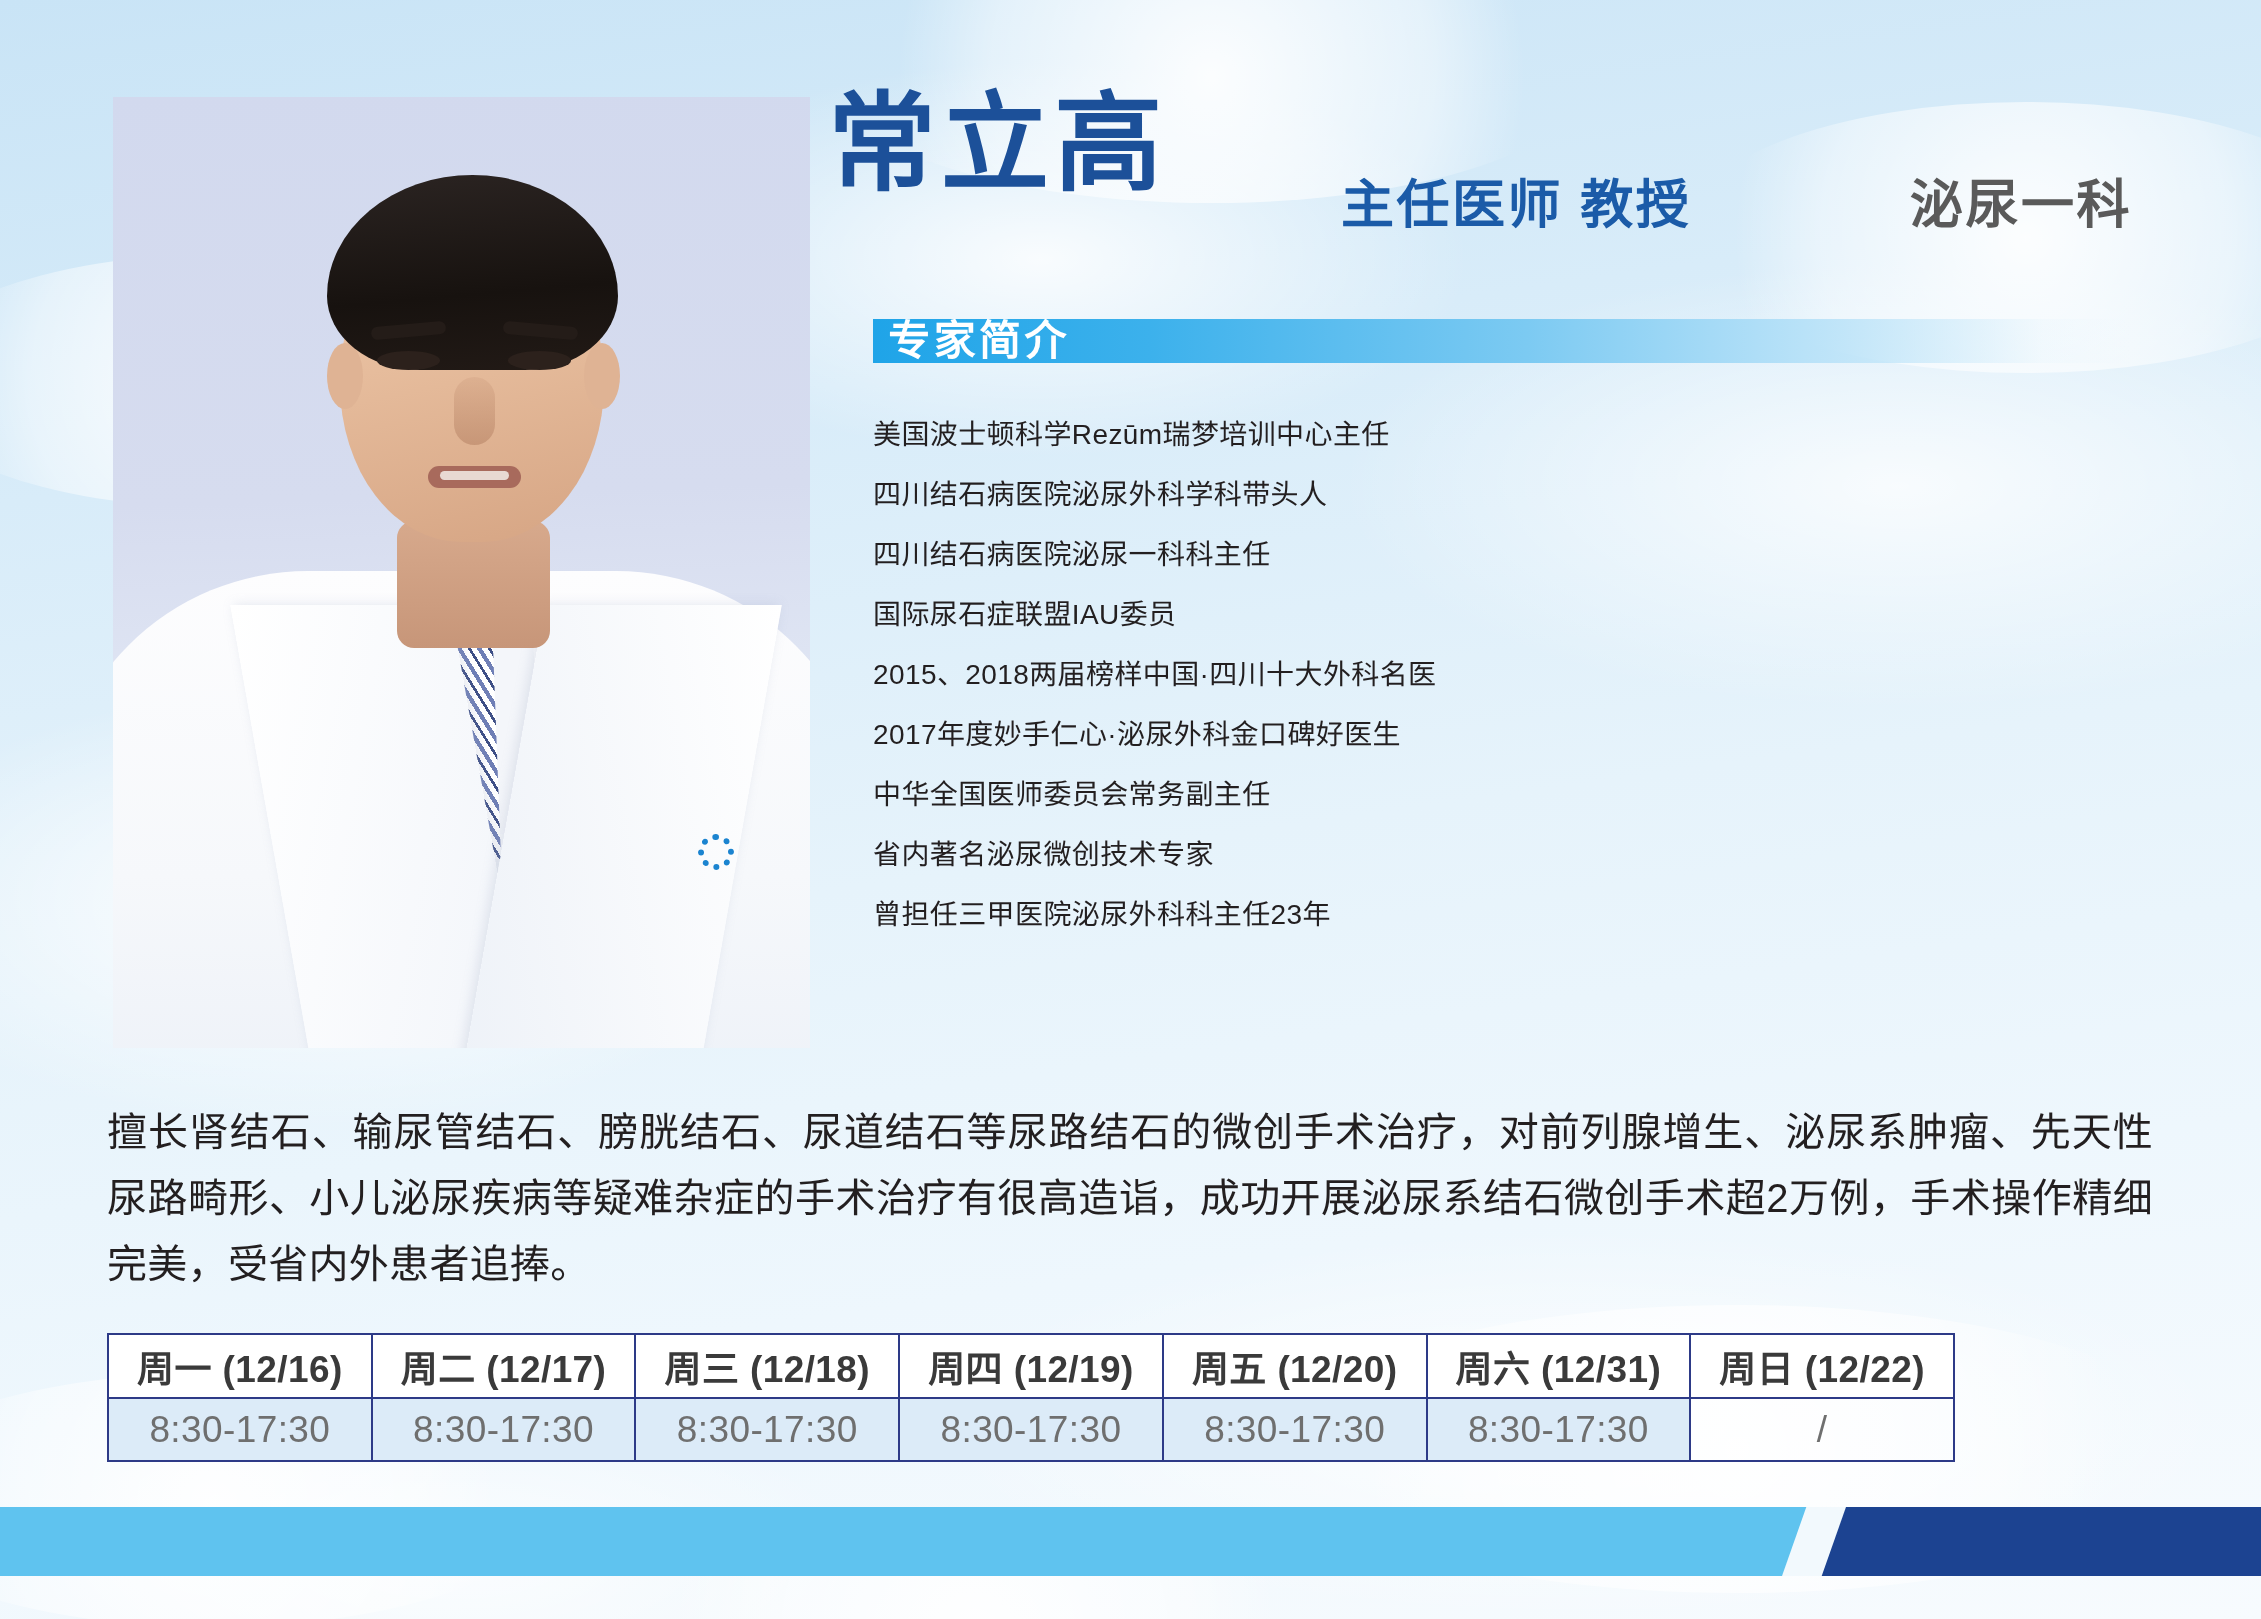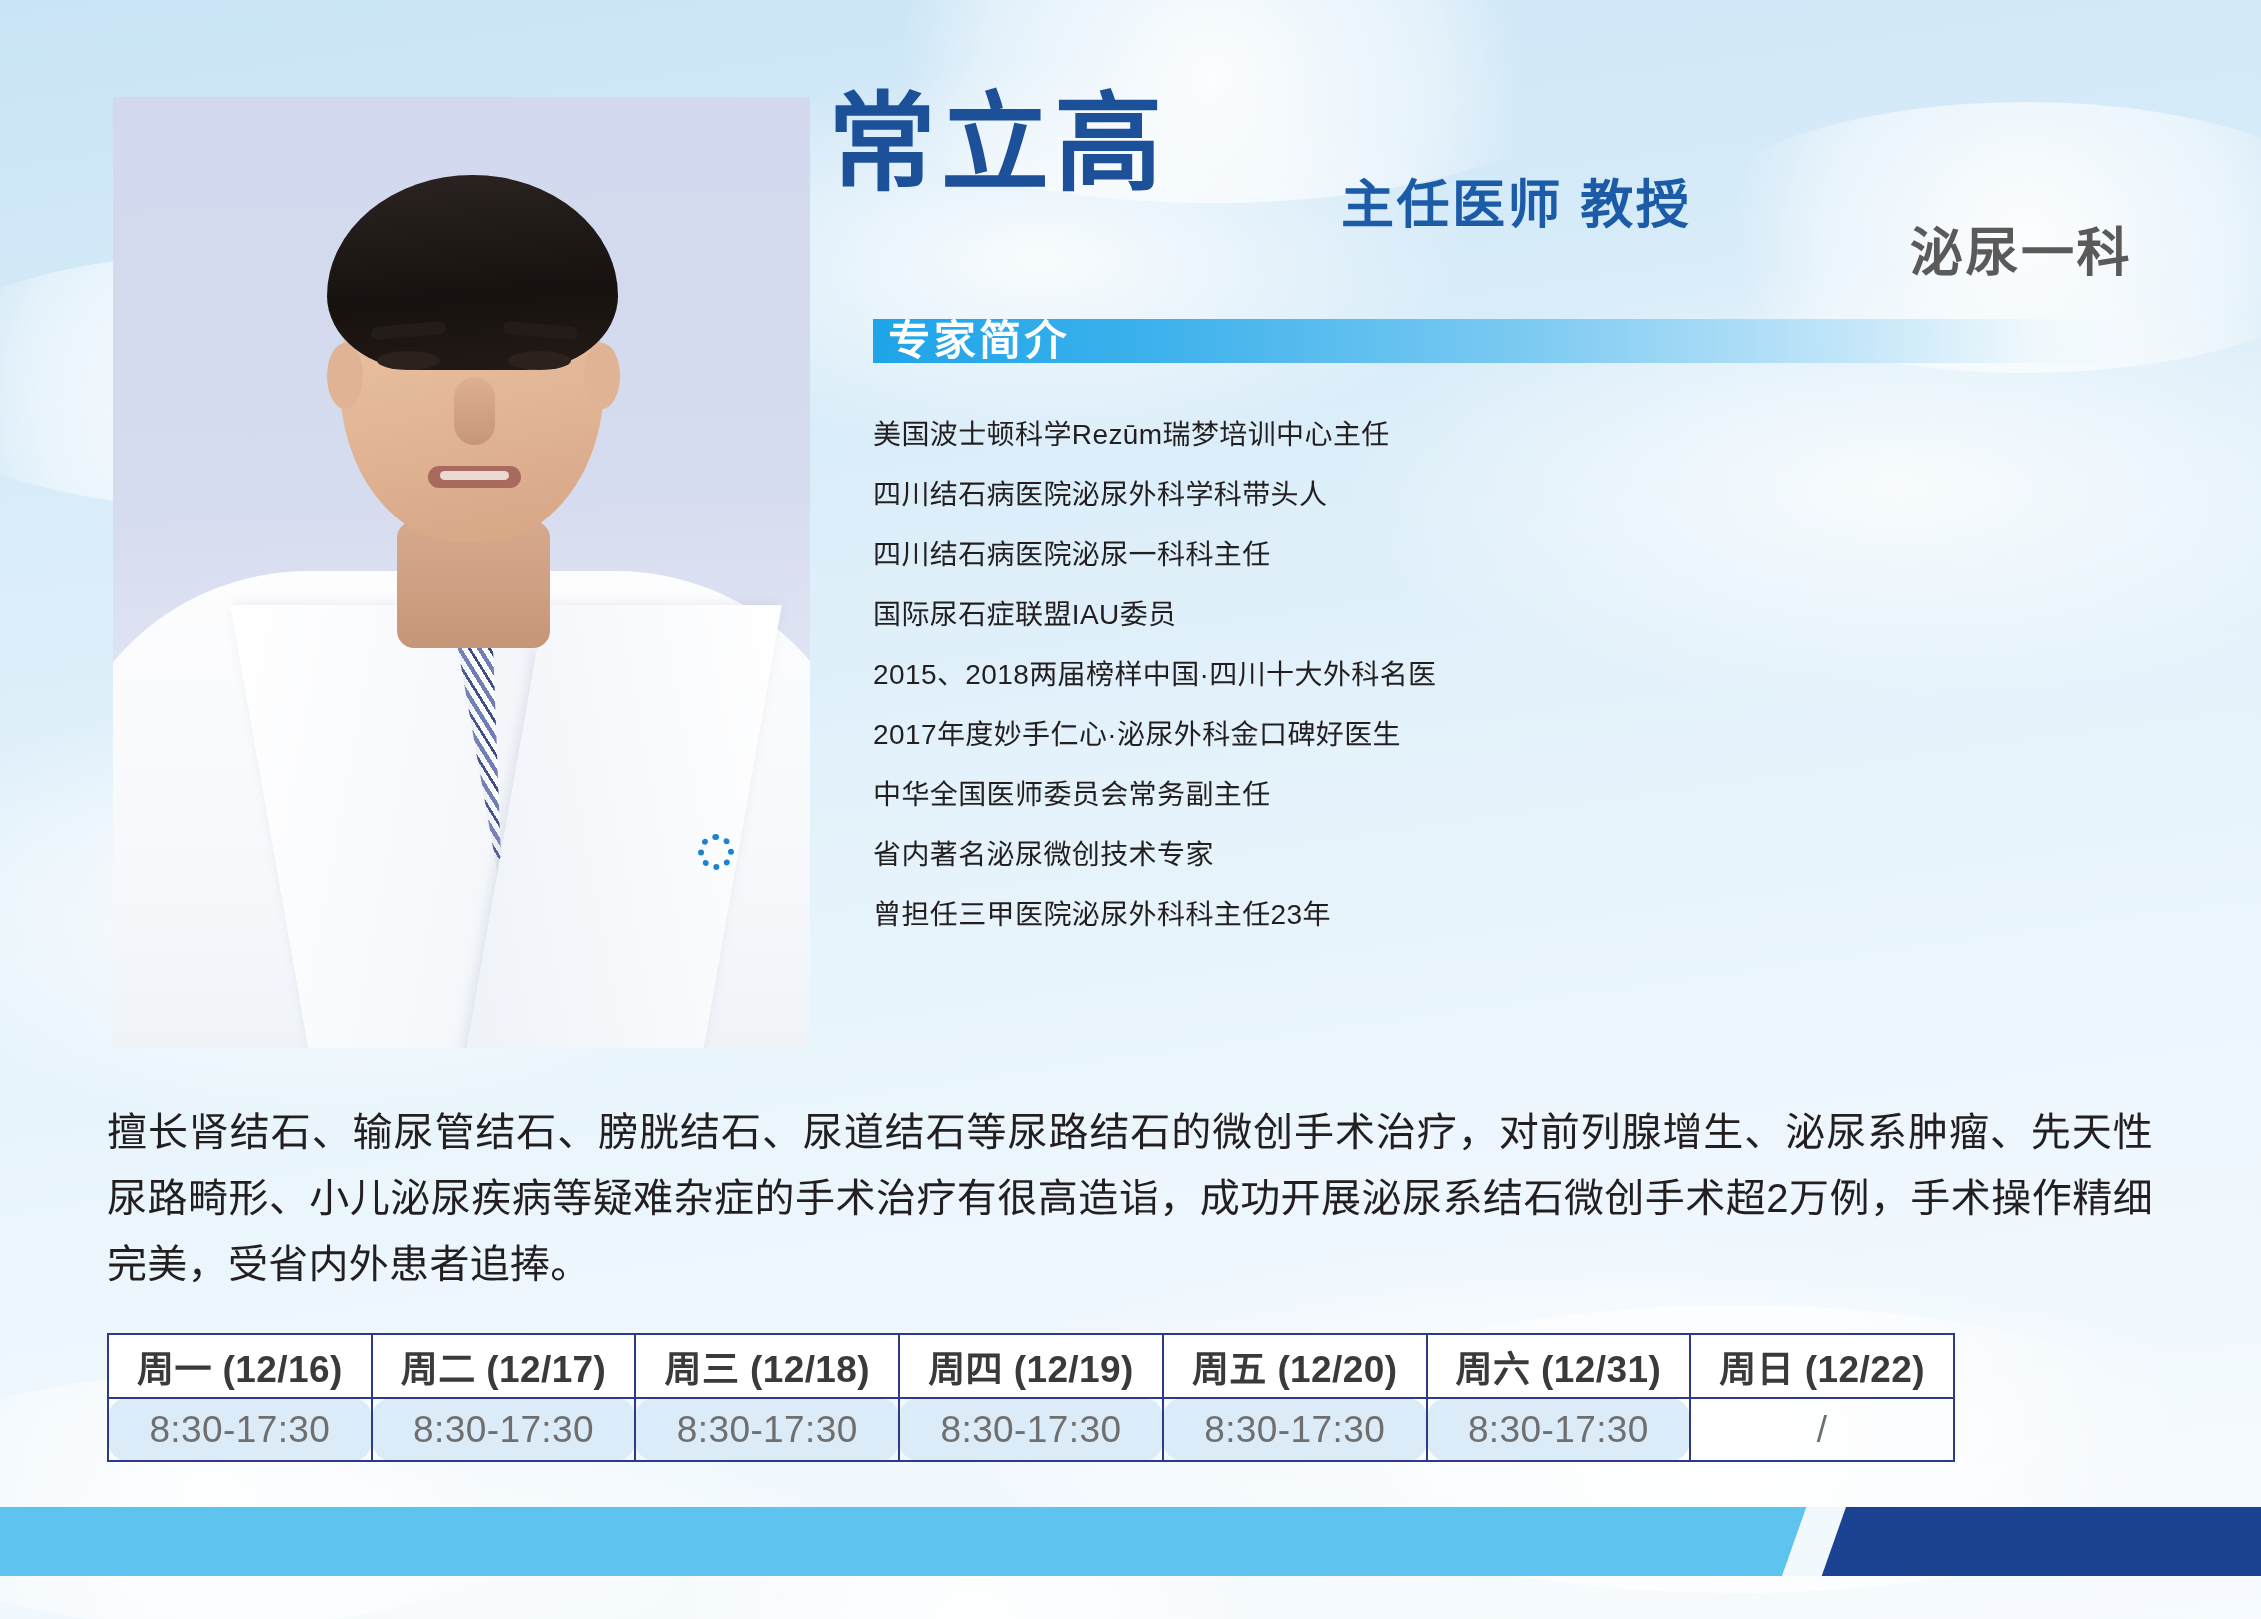--- a/index.html
+++ b/index.html
@@ -150,21 +150,20 @@
   #doctor-department {
     position: absolute;
     left: 1910px;
     top: 178px;
     font-size: 53px;
     font-weight: 700;
     color: #5a5a5a;
     letter-spacing: 2.5px;
     line-height: 1;
     white-space: nowrap;
-    margin-top: 48px;
   }
 
   
   #section-bar {
     position: absolute;
     left: 873px;
     top: 319px;
     width: 1258px;
     height: 44px;
     background: linear-gradient(90deg, #1fa4e8 0%, #3cb1ec 22%, #7ccaf2 52%, #b9e2f8 74%, rgba(226,243,252,0.25) 93%, rgba(236,247,253,0) 100%);
@@ -231,21 +230,20 @@
     font-weight: 700;
     letter-spacing: 0.4px;
   }
   #schedule td {
     height: 63px;
     background: #dcebf8;
     color: #6f6f6f;
     font-size: 37px;
     font-weight: 400;
     letter-spacing: 0.4px;
-    border-radius: 20px;
   }
   #schedule td.empty-cell {
     background: transparent;
   }
 
   
   #footer-band {
     position: absolute;
     left: 0;
     top: 1507px;

